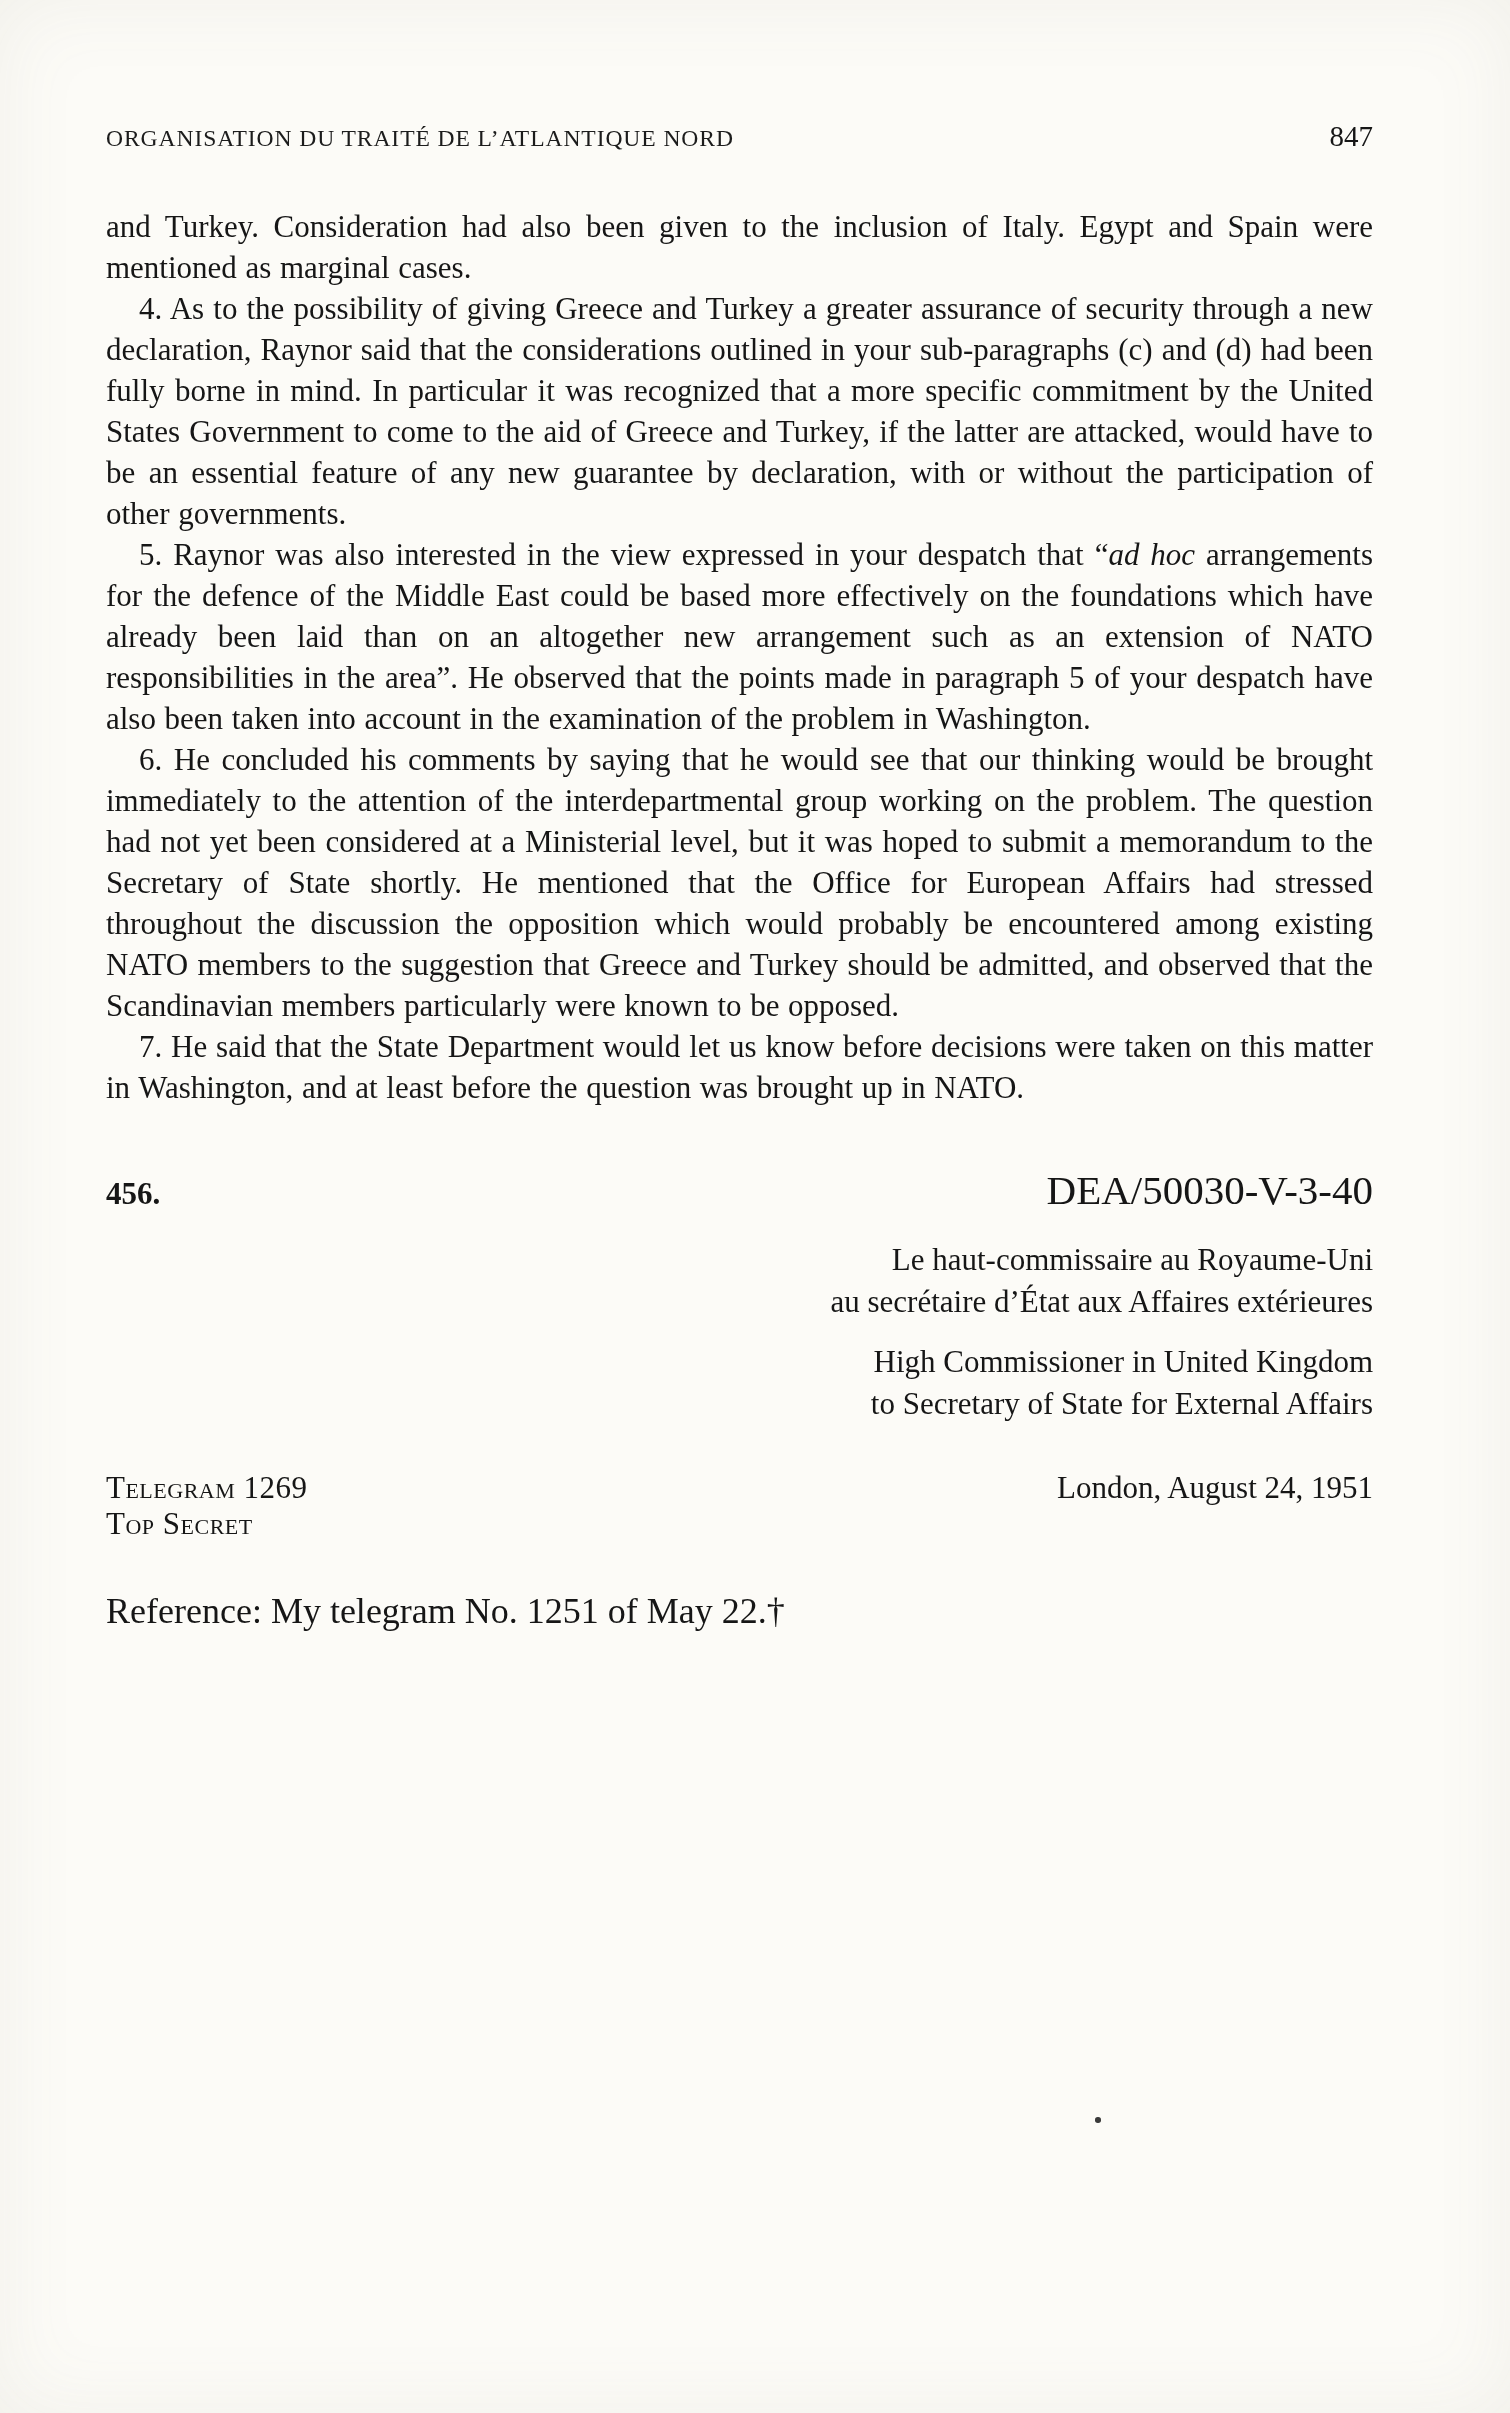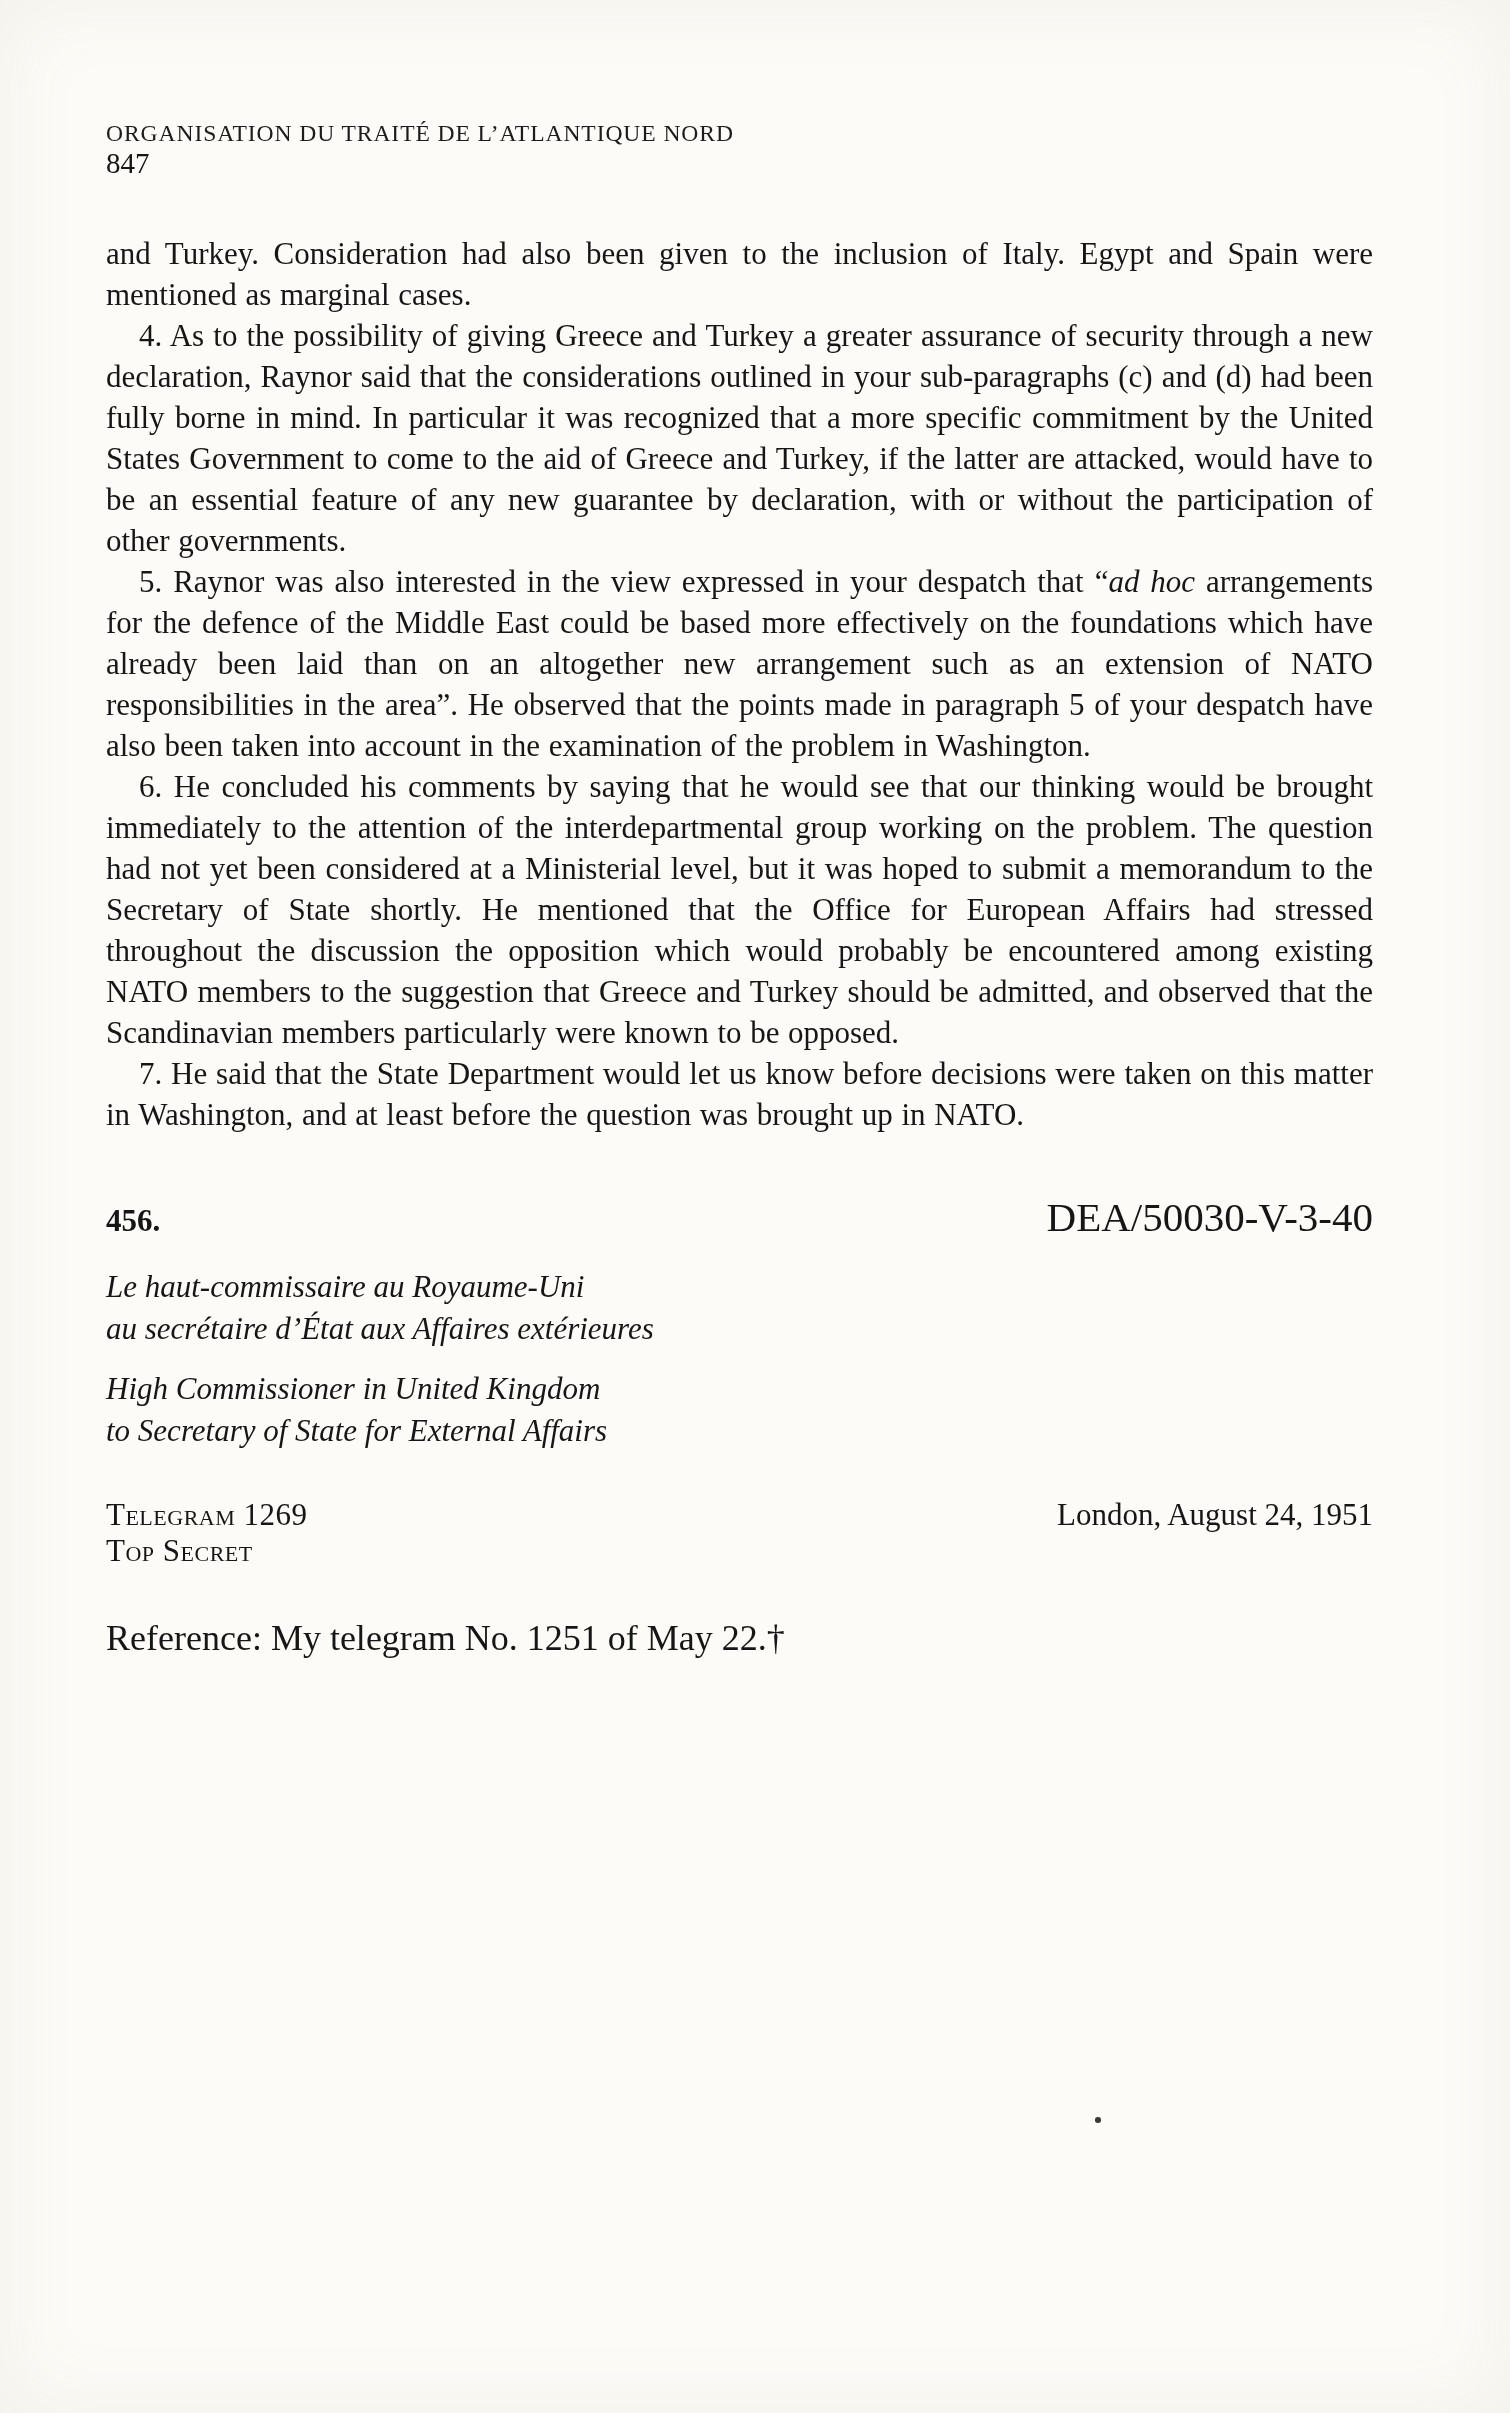--- a/index.html
+++ b/index.html
@@ -18,21 +18,20 @@
     box-sizing: border-box;
     padding: 120px 137px 0 106px;
     box-shadow: inset 0 0 82px rgba(120,110,95,0.08);
     overflow: hidden;
   }
   .running-header {
     display: flex;
     justify-content: space-between;
     align-items: baseline;
     margin-bottom: 53px;
-    flex-direction: column;
   }
   .running-title {
     font-size: 23.6px;
     letter-spacing: 0.9px;
     color: #1c1c1c;
   }
   .page-number {
     font-size: 29px;
   }
   .body-text p {
@@ -56,22 +55,21 @@
     gap: 19px;
   }
   .doc-number {
     font-weight: bold;
     font-size: 31px;
   }
   .doc-code {
     font-size: 41px;
   }
   .title-fr, .title-en {
-    text-align: left;
-    font-style: italic;
+    text-align: right;
     font-size: 31px;
     line-height: 42px;
   }
   .title-fr { margin-top: 25.4px; }
   .title-en { margin-top: 18px; }
   .telegram-line {
     display: flex;
     justify-content: space-between;
     align-items: baseline;
     margin-top: 45px;

